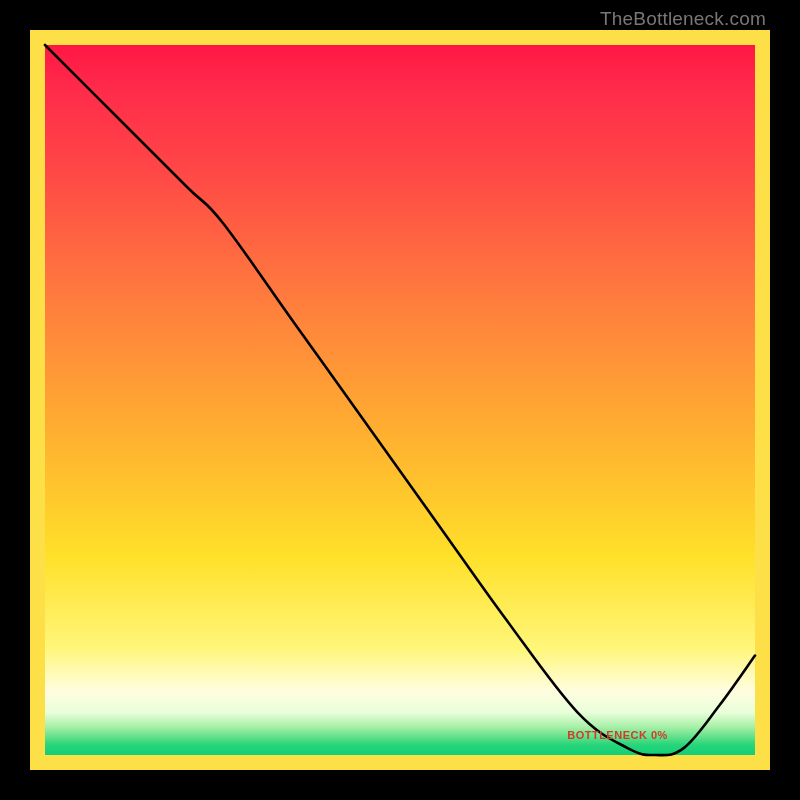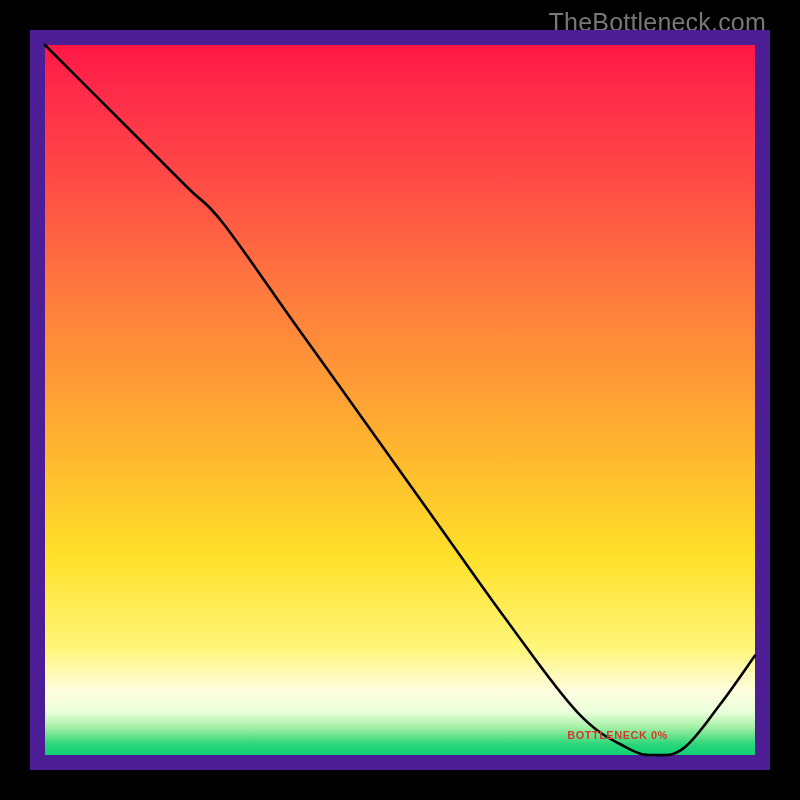--- a/index.html
+++ b/index.html
@@ -10,21 +10,21 @@
     background: #000;
     overflow: hidden;
     font-family: Arial, Helvetica, sans-serif;
   }
   .frame {
     position: absolute;
     left: 30px;
     top: 30px;
     width: 740px;
     height: 740px;
-    background: #4c1d95;
+    background: #fde047;
   }
   .plot {
     position: absolute;
     left: 15px;
     top: 15px;
     width: 710px;
     height: 710px;
     
     background: linear-gradient(
       to bottom,
@@ -41,21 +41,21 @@
       #5fe08a 97.5%,
       #2ad67a 98.5%,
       #10cf76 100%
     );
   }
   .watermark {
     position: absolute;
     right: 34px;
     top: 8px;
     color: #777;
-    font-size: 25px;
+    font-size: 19px;
     letter-spacing: 0.2px;
     font-weight: 400;
     user-select: none;
   }
   svg.curve {
     position: absolute;
     left: 0;
     top: 0;
     width: 710px;
     height: 710px;

